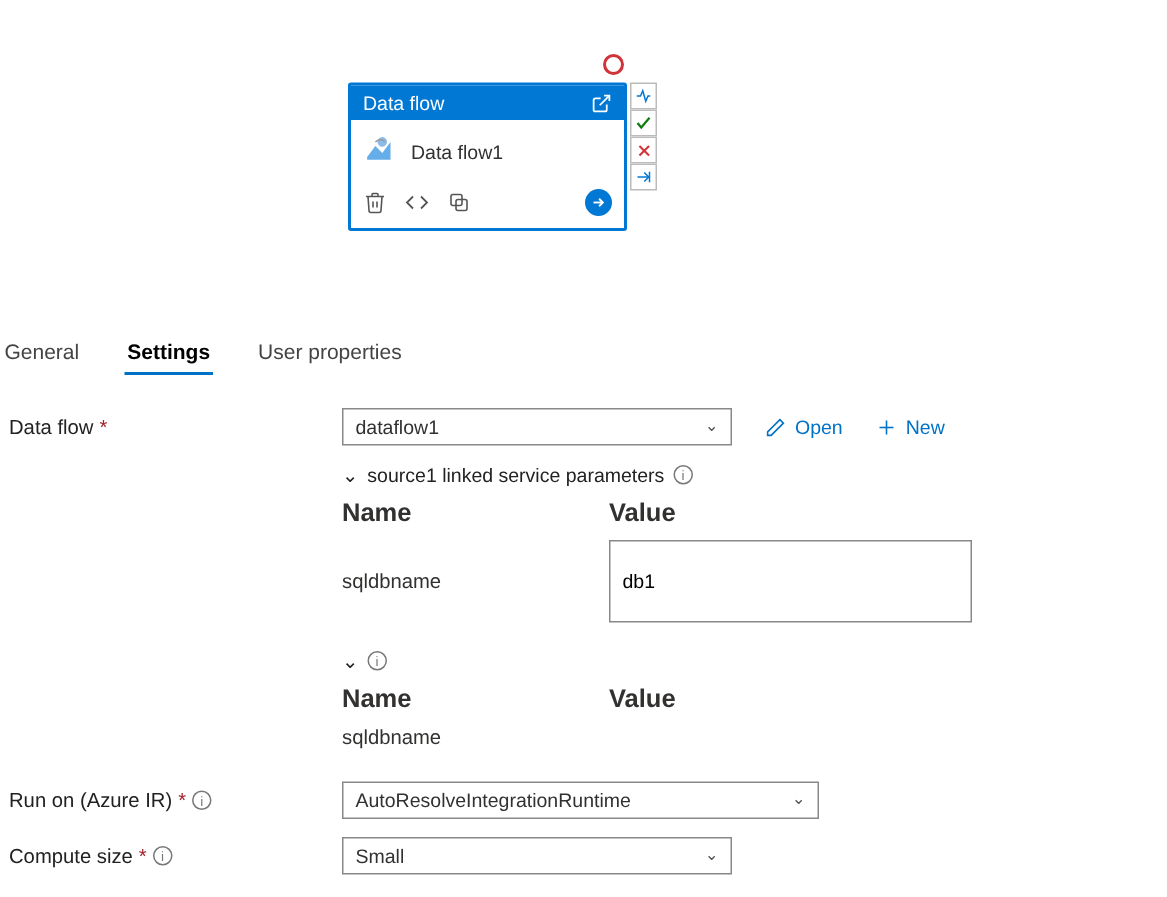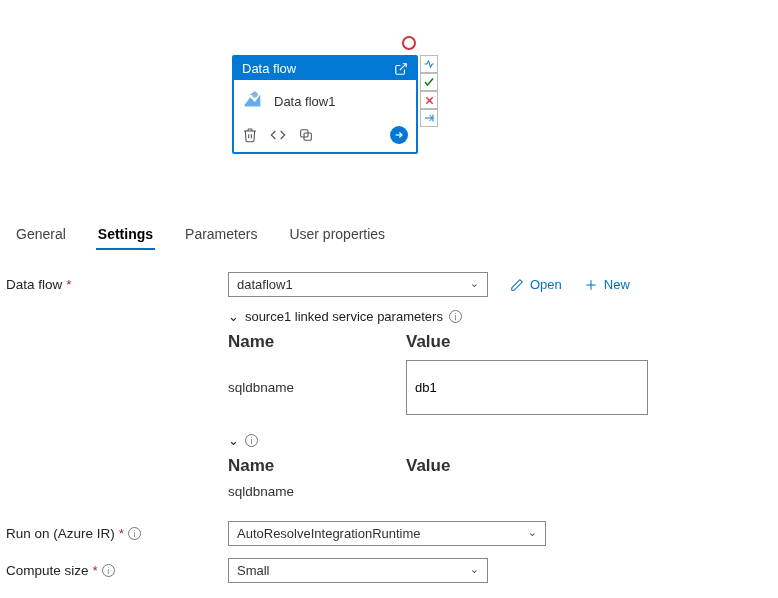--- a/index.html
+++ b/index.html
@@ -76,21 +76,21 @@
   .red-circle {
     position: absolute;
     left: 402px; top: 36px;
     width: 14px; height: 14px;
     border: 2px solid #d13438;
     border-radius: 50%;
   }
   .tabs {
     display: flex;
     gap: 28px;
-    padding: 0 14px;
+    padding: 0 1px;
     border-bottom: none;
     margin-top: 40px;
   }
   .tab {
     padding: 6px 2px;
     cursor: pointer;
     font-size: 14px;
     color: #444;
   }
   .tab.active {
@@ -257,21 +257,20 @@
           <polyline points="13 6 19 12 13 18"></polyline>
           <line x1="20" y1="5" x2="20" y2="19"></line>
         </svg>
     </div>
   </div>
 </div>
 
 <div class="tabs">
   <div class="tab">General</div>
   <div class="tab active">Settings</div>
-  <div class="tab">Parameters</div>
   <div class="tab">User properties</div>
 </div>
 
 <div class="settings-body">
 
   <div class="row">
     <div class="label-col">
       <span>Data flow</span> 
         <span class="req">*</span>
     </div>

